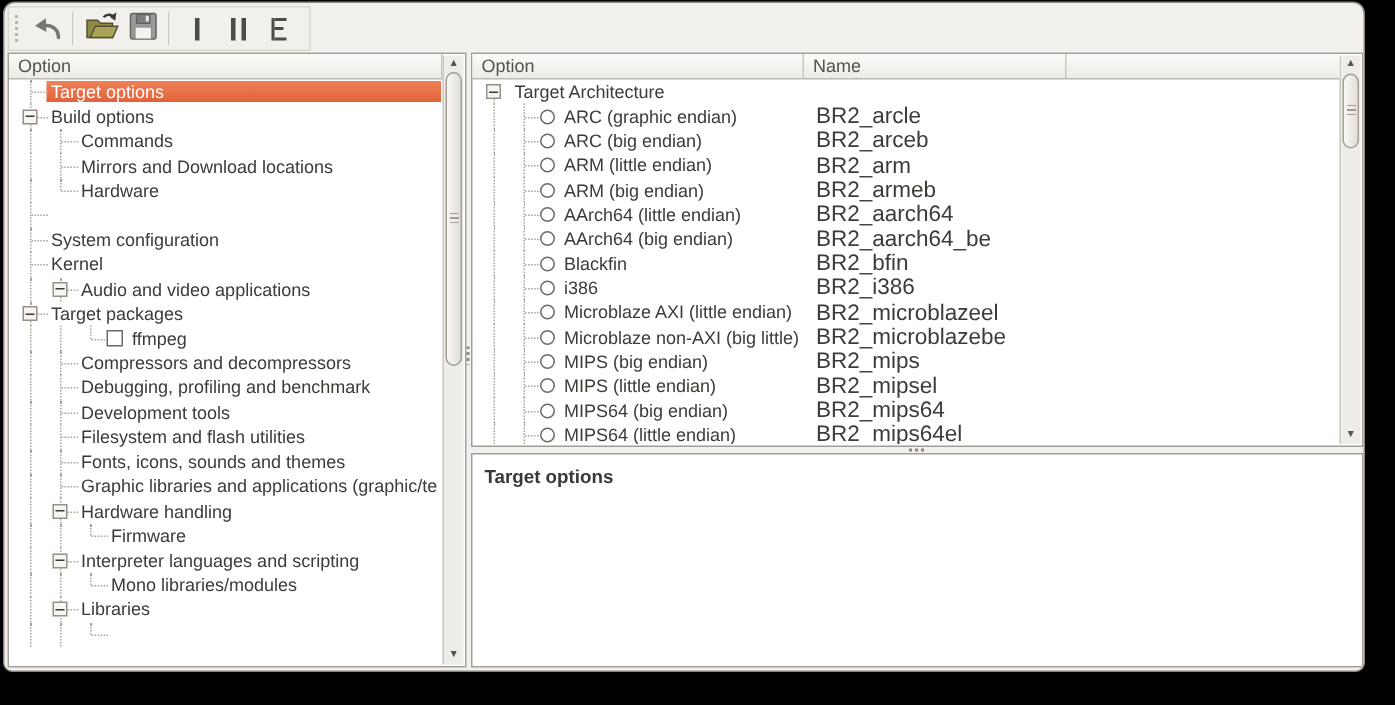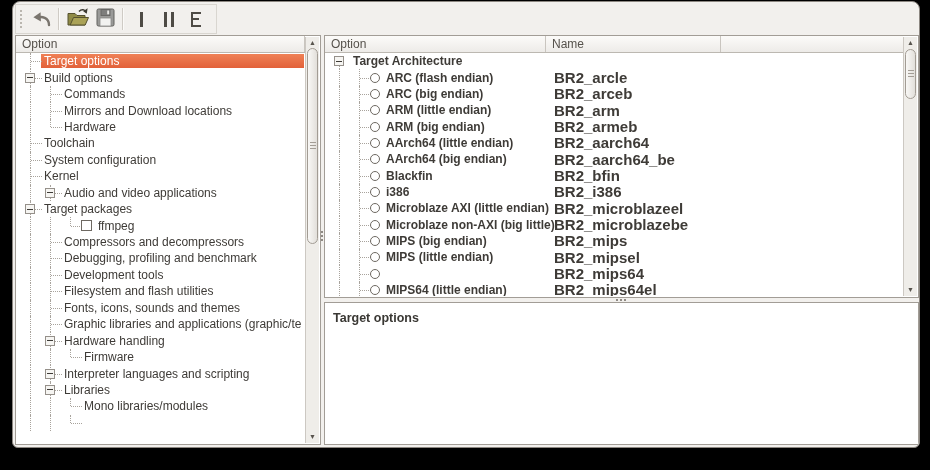--- a/index.html
+++ b/index.html
@@ -1,21 +1,21 @@
 <!DOCTYPE html>
 <html><head>
 <meta charset="utf-8">
 <style>
   html,body{margin:0;padding:0;background:#000;width:930px;height:470px;overflow:hidden;
     font-family:"Liberation Sans", sans-serif;}
   *{box-sizing:border-box;}
   :root{
     --guide:#a8a39c; --text:#3e3b37; --hdrtext:#56524c; --pborder:#a29d96;
   }
-  .window{position:absolute;left:12px;top:1px;width:908px;height:447px;background:#f2f0ed;
+  .window{position:absolute;left:2px;top:1px;width:908px;height:447px;background:#f2f0ed;
     border:1px solid #8c8781;border-radius:8px 8px 6px 6px;overflow:hidden;}
   
   .toolbar{position:absolute;left:2px;top:2px;width:202px;height:30px;
     border:1px solid #d9d6d0;background:#f2f0ed;display:flex;align-items:center;padding:0 2px;}
   .tb-handle{width:3px;height:18px;border-left:2px dotted #bab6af;margin:0 4px 0 2px;}
   .tbtn{width:28px;height:26px;display:flex;align-items:center;justify-content:center;
     background:transparent;border:none;padding:0;}
   .tb-sep{width:2px;height:22px;border-left:1px solid #cfcbc5;border-right:1px solid #fbfaf8;margin:0 3px;}
   .ico-bars{display:flex;gap:4px;}
   .vbar{width:3px;height:15px;background:#4e4b45;}
@@ -36,21 +36,21 @@
     white-space:nowrap;overflow:hidden;}
   .left-panel .panel-header{right:15px;}
   .left-panel .hcol{flex:1;border-right:1px solid #c9c5bf;}
   .right-top .panel-header{right:15px;}
   .hcol.c-option{width:221px;}
   .hcol.c-name{width:175px;}
   .hcol.c-empty{flex:1;border-right:none;}
   
   .tree{position:absolute;left:1px;top:17px;bottom:1px;overflow:hidden;padding-left:4px;}
   .left-panel .tree{right:16px;}
-  .right-top .tree{right:16px;font-weight:bold;}
+  .right-top .tree{right:16px;}
   .row{display:flex;align-items:center;height:16.45px;position:relative;}
   .right-top .row{height:16.35px;}
   .cell{position:relative;width:20px;height:100%;flex:none;}
   .cell.v::before,.cell.t::before{content:"";position:absolute;left:9px;top:0;bottom:0;
     border-left:1px dotted var(--guide);}
   .cell.c::before{content:"";position:absolute;left:9px;top:0;height:50%;
     border-left:1px dotted var(--guide);}
   .cell.rb::before{content:"";position:absolute;left:9px;top:50%;bottom:0;
     border-left:1px dotted var(--guide);}
   .cell.t::after,.cell.c::after{content:"";position:absolute;left:10px;right:-1px;top:50%;
@@ -171,21 +171,20 @@
           <span class="cell t"></span>
           <span class="label">Mirrors and Download locations</span>
         </div>
         <div class="row">
           <span class="cell v"></span>
           <span class="cell c"></span>
           <span class="label">Hardware</span>
         </div>
         <div class="row">
           <span class="cell t"></span>
-          <span class="label">Toolchain</span>
         </div>
         <div class="row">
           <span class="cell t"></span>
           <span class="label">System configuration</span>
         </div>
         <div class="row">
           <span class="cell t"></span>
           <span class="label">Kernel</span>
         </div>
         <div class="row">
@@ -253,30 +252,30 @@
         </div>
         <div class="row">
           <span class="cell v"></span>
           <span class="cell t">
             <span class="exp"></span>
           </span>
           <span class="label">Interpreter languages and scripting</span>
         </div>
         <div class="row">
           <span class="cell v"></span>
-          <span class="cell t">
-            <span class="exp"></span>
-          </span>
-          <span class="label">Libraries</span>
-        </div>
-        <div class="row">
-          <span class="cell v"></span>
           <span class="cell v"></span>
           <span class="cell c"></span>
           <span class="label">Mono libraries/modules</span>
+        </div>
+        <div class="row">
+          <span class="cell v"></span>
+          <span class="cell t">
+            <span class="exp"></span>
+          </span>
+          <span class="label">Libraries</span>
         </div>
         <div class="row">
           <span class="cell v"></span>
           <span class="cell v"></span>
           <span class="cell c"></span>
         </div>
       </div>
     <div class="vscroll">
       <div class="sarrow up">▲</div>
       <div class="thumb"></div>
@@ -296,21 +295,21 @@
         <div class="row">
           <span class="cell rb">
             <span class="exp"></span>
           </span>
           <span class="label">Target Architecture</span>
         </div>
         <div class="row">
           <span class="cell v"></span>
           <span class="cell t"></span>
           <span class="radio"></span>
-          <span class="label">ARC (flash endian)</span>
+          <span class="label">ARC (graphic endian)</span>
           <span class="name">BR2_arcle</span>
         </div>
         <div class="row">
           <span class="cell v"></span>
           <span class="cell t"></span>
           <span class="radio"></span>
           <span class="label">ARC (big endian)</span>
           <span class="name">BR2_arceb</span>
         </div>
         <div class="row">
@@ -380,20 +379,21 @@
           <span class="cell v"></span>
           <span class="cell t"></span>
           <span class="radio"></span>
           <span class="label">MIPS (little endian)</span>
           <span class="name">BR2_mipsel</span>
         </div>
         <div class="row">
           <span class="cell v"></span>
           <span class="cell t"></span>
           <span class="radio"></span>
+          <span class="label">MIPS64 (big endian)</span>
           <span class="name">BR2_mips64</span>
         </div>
         <div class="row">
           <span class="cell v"></span>
           <span class="cell t"></span>
           <span class="radio"></span>
           <span class="label">MIPS64 (little endian)</span>
           <span class="name">BR2_mips64el</span>
         </div>
       </div>

